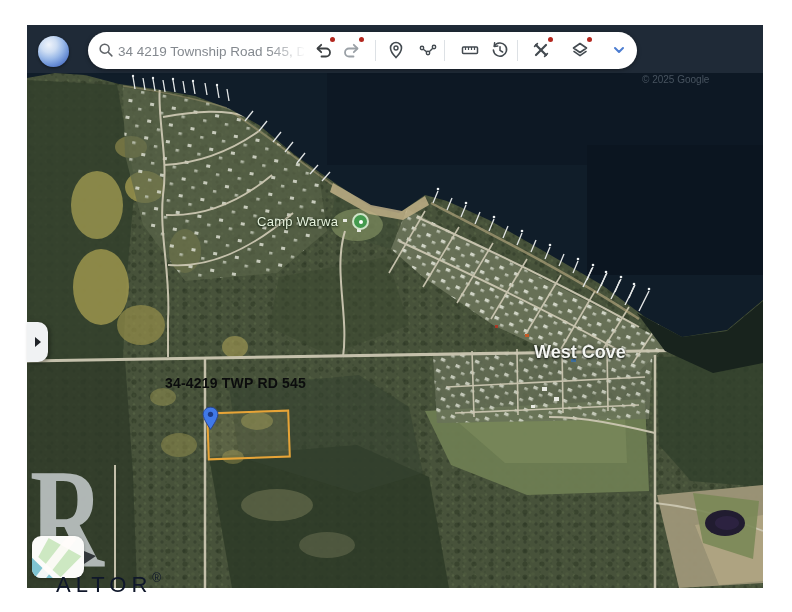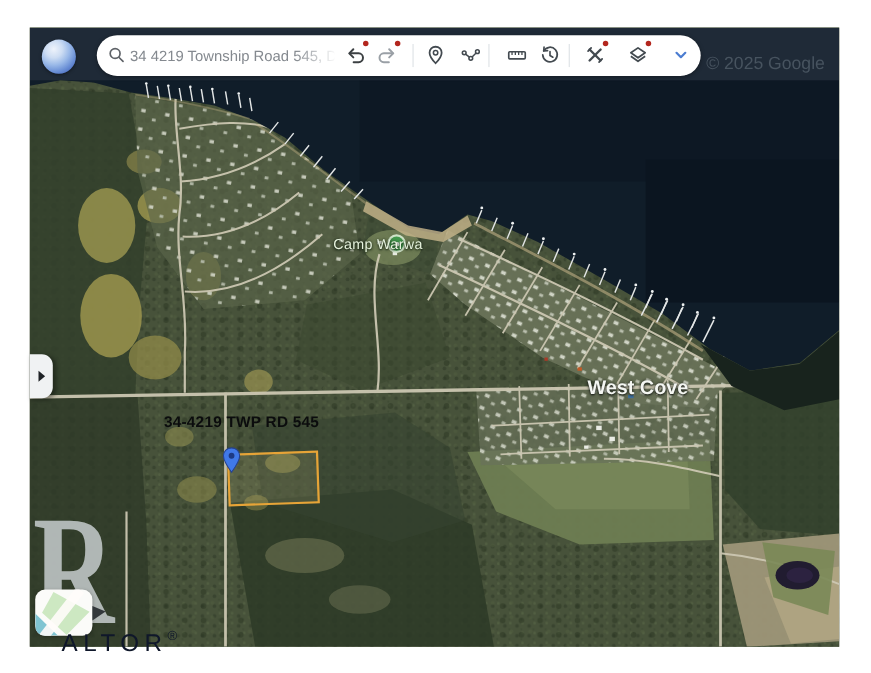--- a/index.html
+++ b/index.html
@@ -31,29 +31,29 @@
   .panel-handle{position:absolute;left:27px;top:322px;width:21px;height:40px;background:#f0f2f3;
         border-radius:0 10px 10px 0;box-shadow:2px 1px 4px rgba(0,0,0,.35);z-index:15;cursor:pointer;}
   .panel-handle .tri{position:absolute;left:8px;top:15px;width:0;height:0;
         border-top:5px solid transparent;border-bottom:5px solid transparent;border-left:6px solid #1f2327;}
 
   
   .poi-dot{position:absolute;left:325px;top:188px;width:17px;height:17px;border-radius:50%;
         background:#449a4e;border:2px solid #cfe3c8;box-sizing:border-box;z-index:6;}
   .poi-dot span{position:absolute;left:4.5px;top:4.5px;width:4px;height:4px;border-radius:50%;background:#ffffff;}
   .poi-label{position:absolute;left:230px;top:189px;font-size:13px;color:#e7f3de;letter-spacing:.3px;
-        text-shadow:0 1px 2px rgba(10,25,10,.9),0 0 3px rgba(10,25,10,.6);z-index:6;margin-left:46px;}
+        text-shadow:0 1px 2px rgba(10,25,10,.9),0 0 3px rgba(10,25,10,.6);z-index:6;}
   .town-label{position:absolute;left:507px;top:317px;font-size:18px;font-weight:bold;color:#f4f6f2;
         text-shadow:0 1px 2px rgba(15,20,15,.9),0 0 3px rgba(15,20,15,.7);z-index:6;}
-  .prop-label{position:absolute;left:122px;top:350px;font-size:14px;font-weight:bold;color:#0b0c0d;
+  .prop-label{position:absolute;left:138px;top:350px;font-size:14px;font-weight:bold;color:#0b0c0d;
         letter-spacing:.2px;z-index:6;}
   .parcel{position:absolute;left:180px;top:386px;width:79px;height:44px;border:2px solid #e7a437;
         background:rgba(235,215,150,.13);transform:rotate(-2deg);z-index:5;}
   .pin{position:absolute;left:175px;top:381px;z-index:7;}
-  .copyright{position:absolute;left:615px;top:25px;font-size:16px;color:#47535f;z-index:6;}
+  .copyright{position:absolute;left:615px;top:49px;font-size:10px;color:#47535f;z-index:6;}
 
   
   .wm-r{position:absolute;left:30px;top:460px;font-family:"Liberation Serif",serif;font-weight:bold;
         font-size:142px;line-height:.82;color:rgba(199,204,206,.85);transform:scaleX(.72);
         transform-origin:left top;z-index:12;}
   .wm-sq{position:absolute;left:32px;top:536px;width:52px;height:42px;background:#fbfbf9;border-radius:9px;
         box-shadow:0 1px 3px rgba(0,0,0,.25);overflow:hidden;z-index:13;}
   .sq-g{position:absolute;left:0;top:0;width:100%;height:100%;background:#cde8c2;
         clip-path:polygon(32% 5%,95% 48%,55% 98%,12% 50%);}
   .sq-b{position:absolute;left:0;top:0;width:100%;height:100%;background:#7fc4d2;

